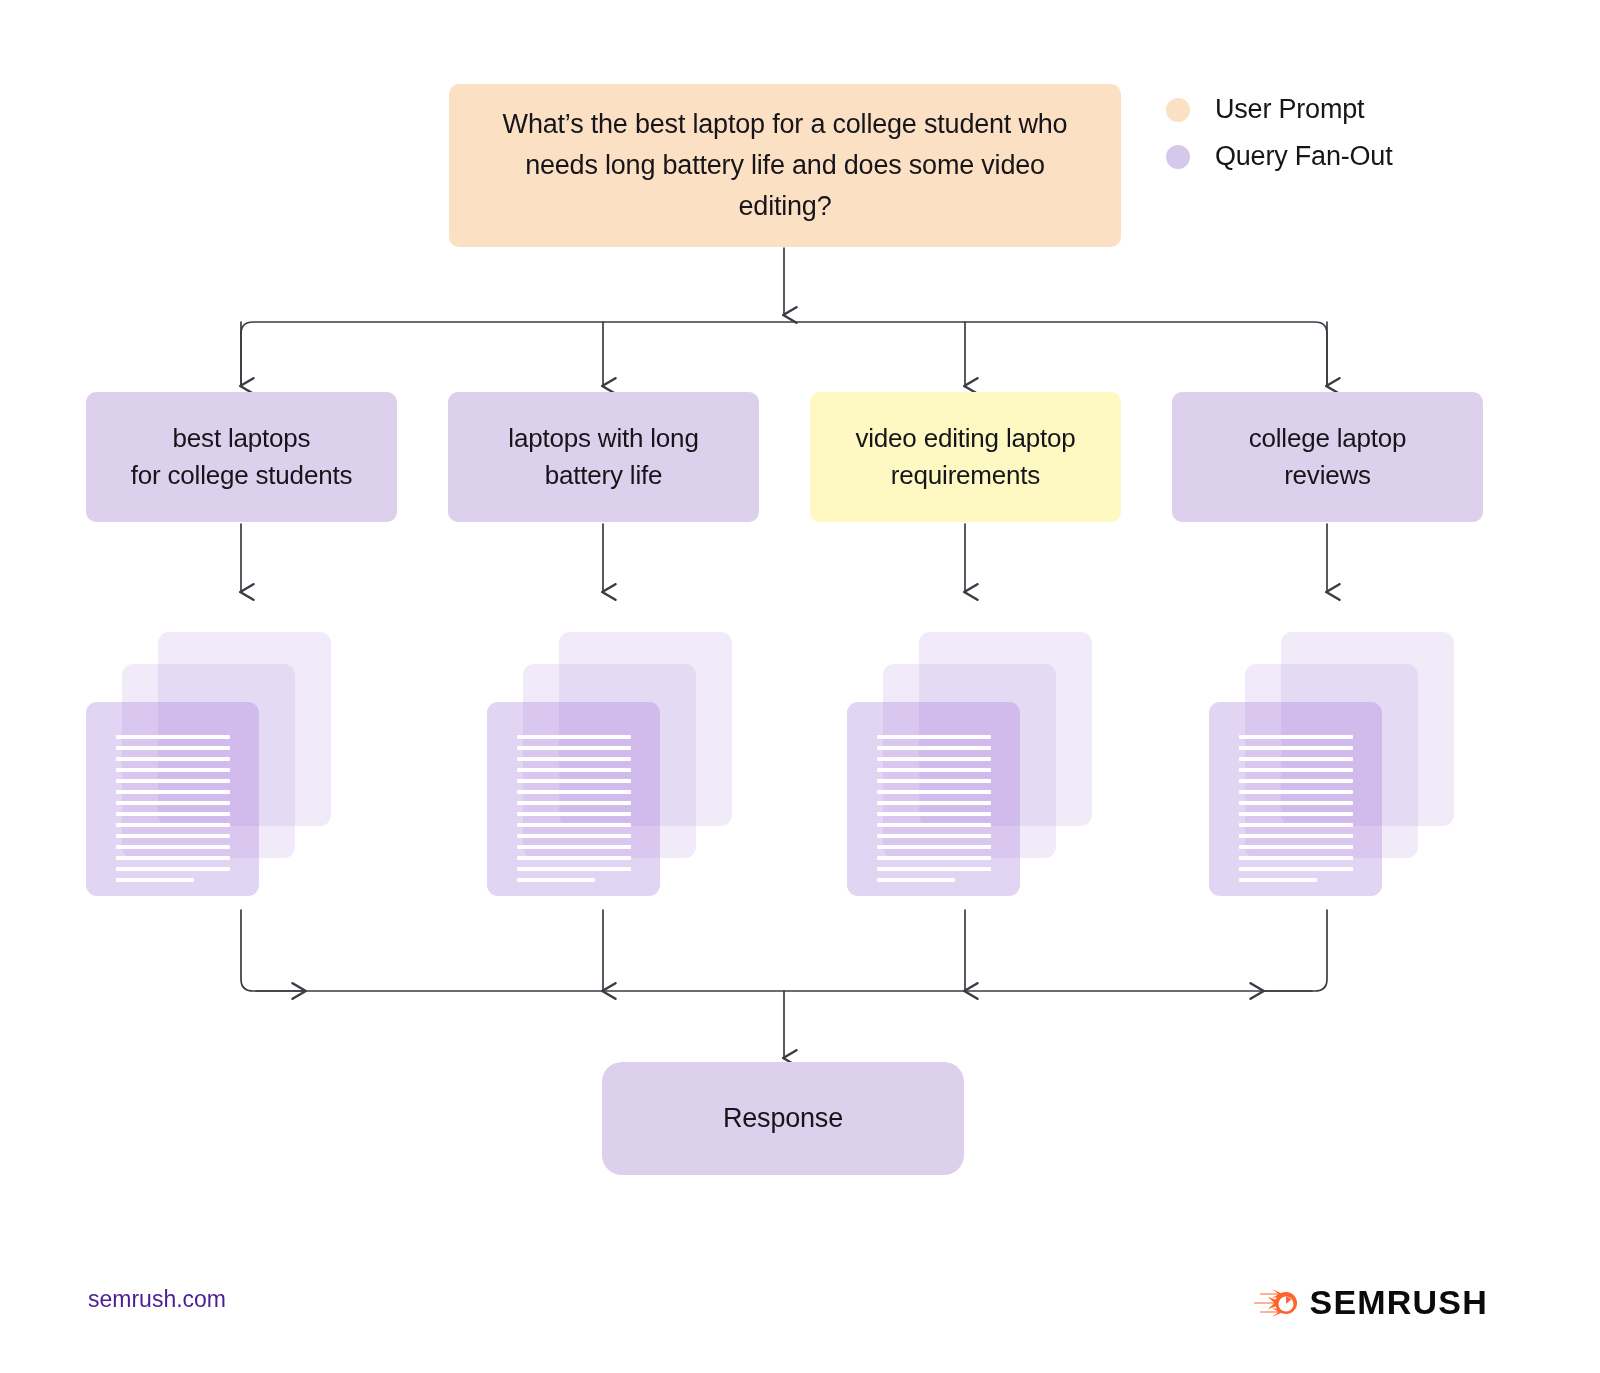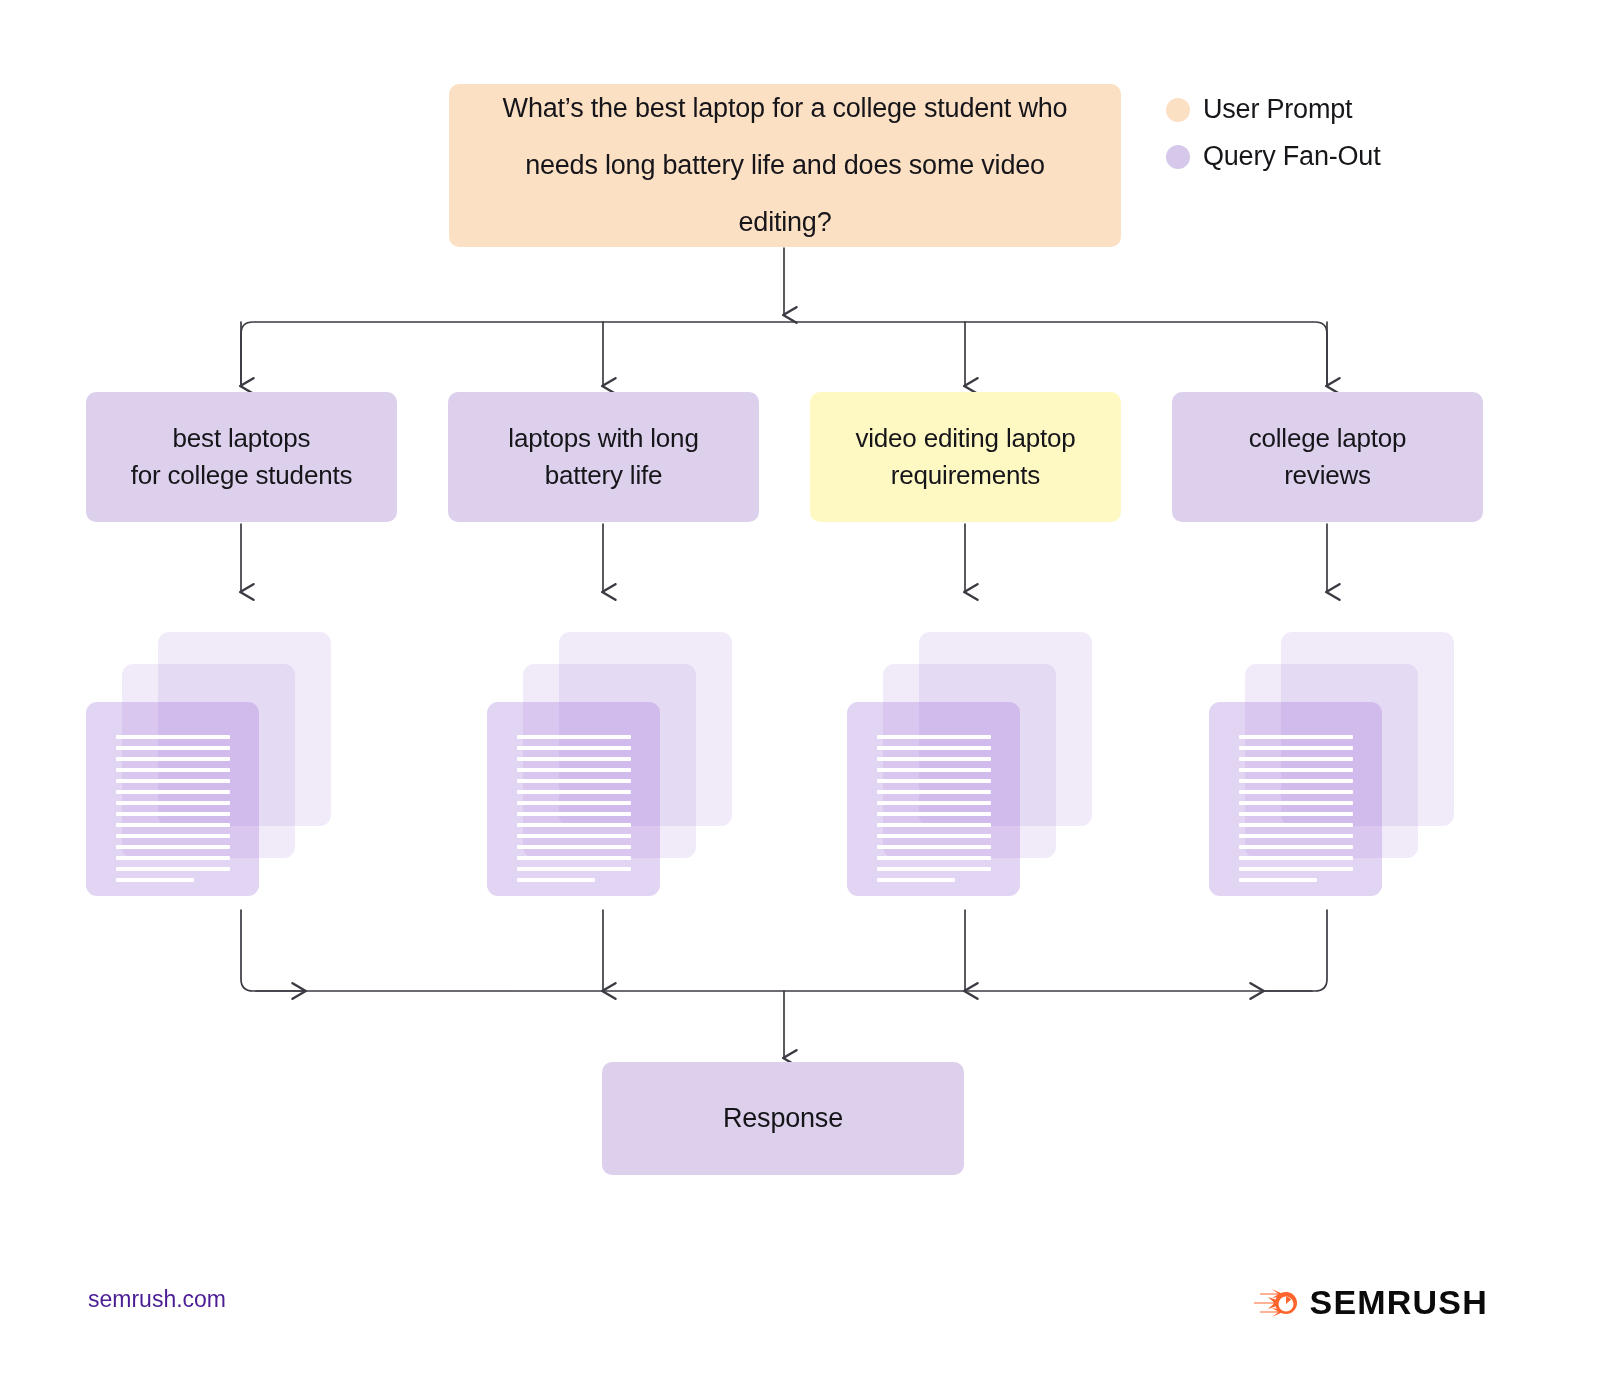--- a/index.html
+++ b/index.html
@@ -40,21 +40,21 @@
     height: 163px;
     border-radius: 10px;
     display: flex;
     align-items: center;
     justify-content: center;
     box-sizing: border-box;
     padding: 0 34px;
   }
   .prompt-text {
     font-size: 27px;
-    line-height: 57px;
+    line-height: 41px;
     text-align: center;
     letter-spacing: -0.2px;
     color: #16151a;
   }
 
   
   .legend {
     position: absolute;
     left: 1166px;
     top: 86px;
@@ -65,21 +65,21 @@
     align-items: center;
     height: 47px;
   }
   .legend-dot {
     width: 24px;
     height: 24px;
     border-radius: 50%;
     flex: 0 0 auto;
   }
   .legend-label {
-    margin-left: 13px;
+    margin-left: 25px;
     font-size: 27px;
     letter-spacing: -0.2px;
     color: #16151a;
     white-space: nowrap;
   }
 
   
   .query-box {
     position: absolute;
     top: 392px;
@@ -157,21 +157,21 @@
   }
   .doc-line.short { width: 68%; }
 
   
   .response-box {
     position: absolute;
     left: 602px;
     top: 1062px;
     width: 362px;
     height: 113px;
-    border-radius: 10px;
+    border-radius: 20px;
     display: flex;
     align-items: center;
     justify-content: center;
   }
   .response-text {
     font-size: 27px;
     letter-spacing: -0.2px;
     color: #16151a;
   }
 

